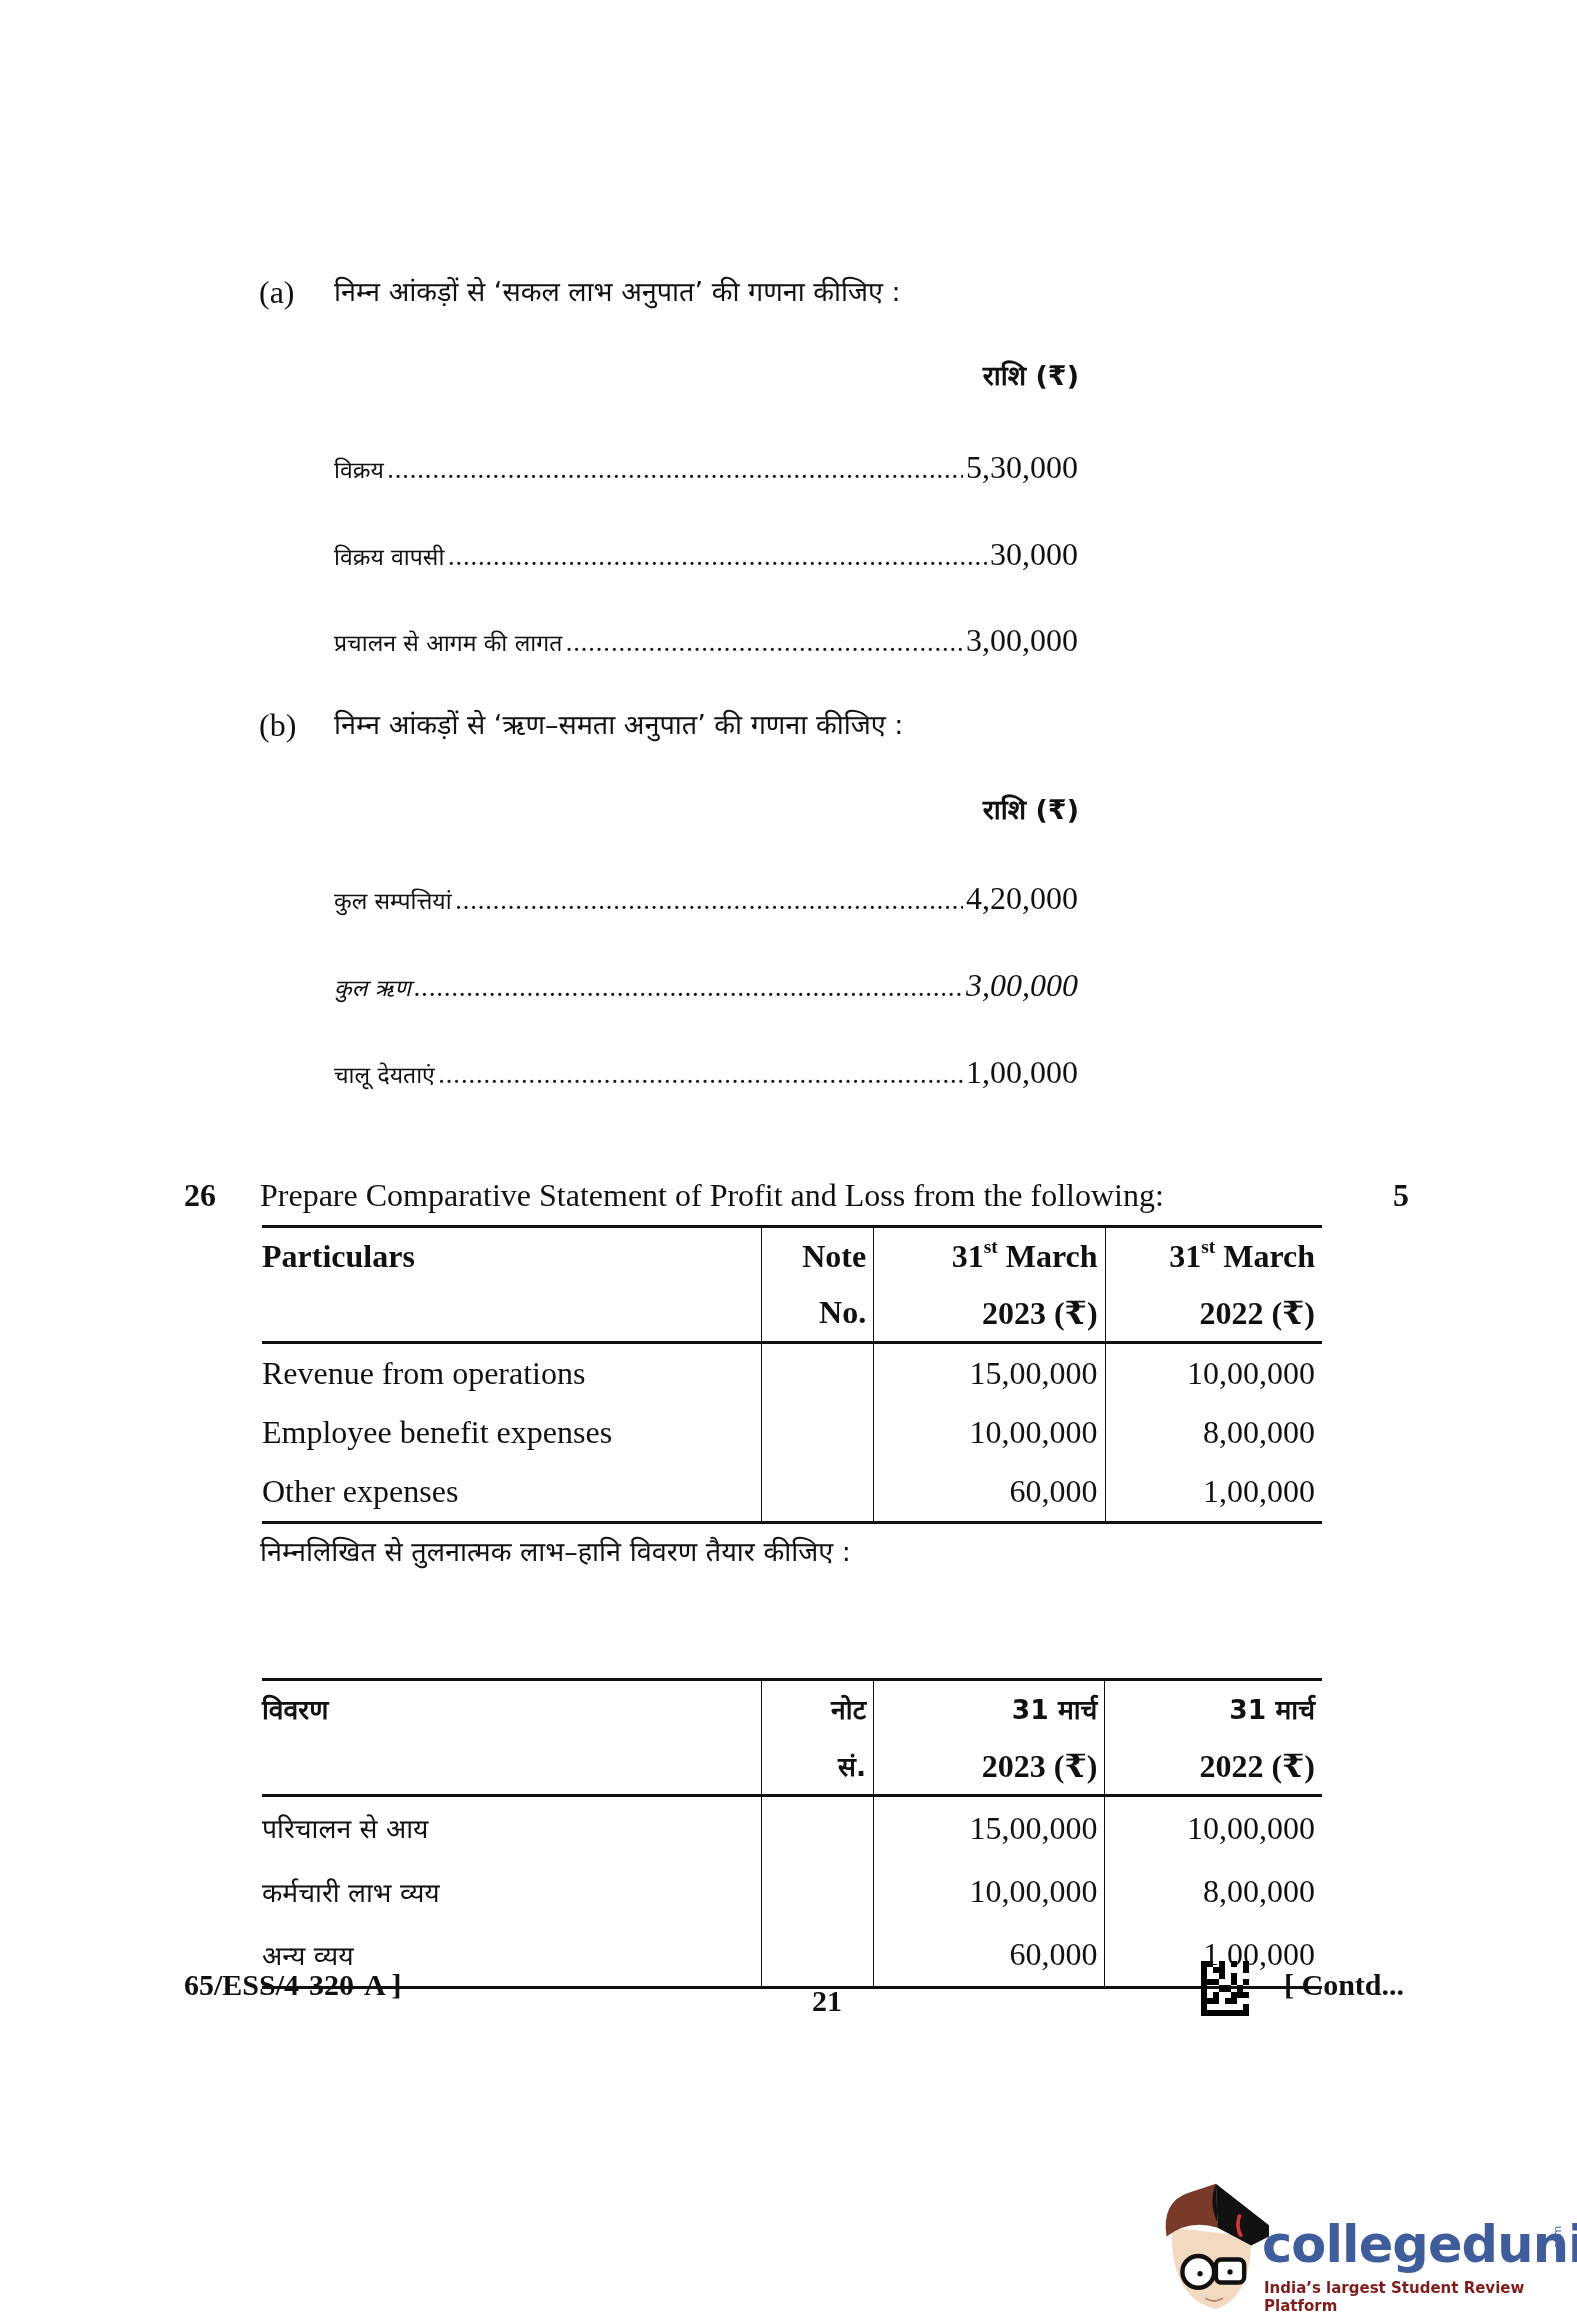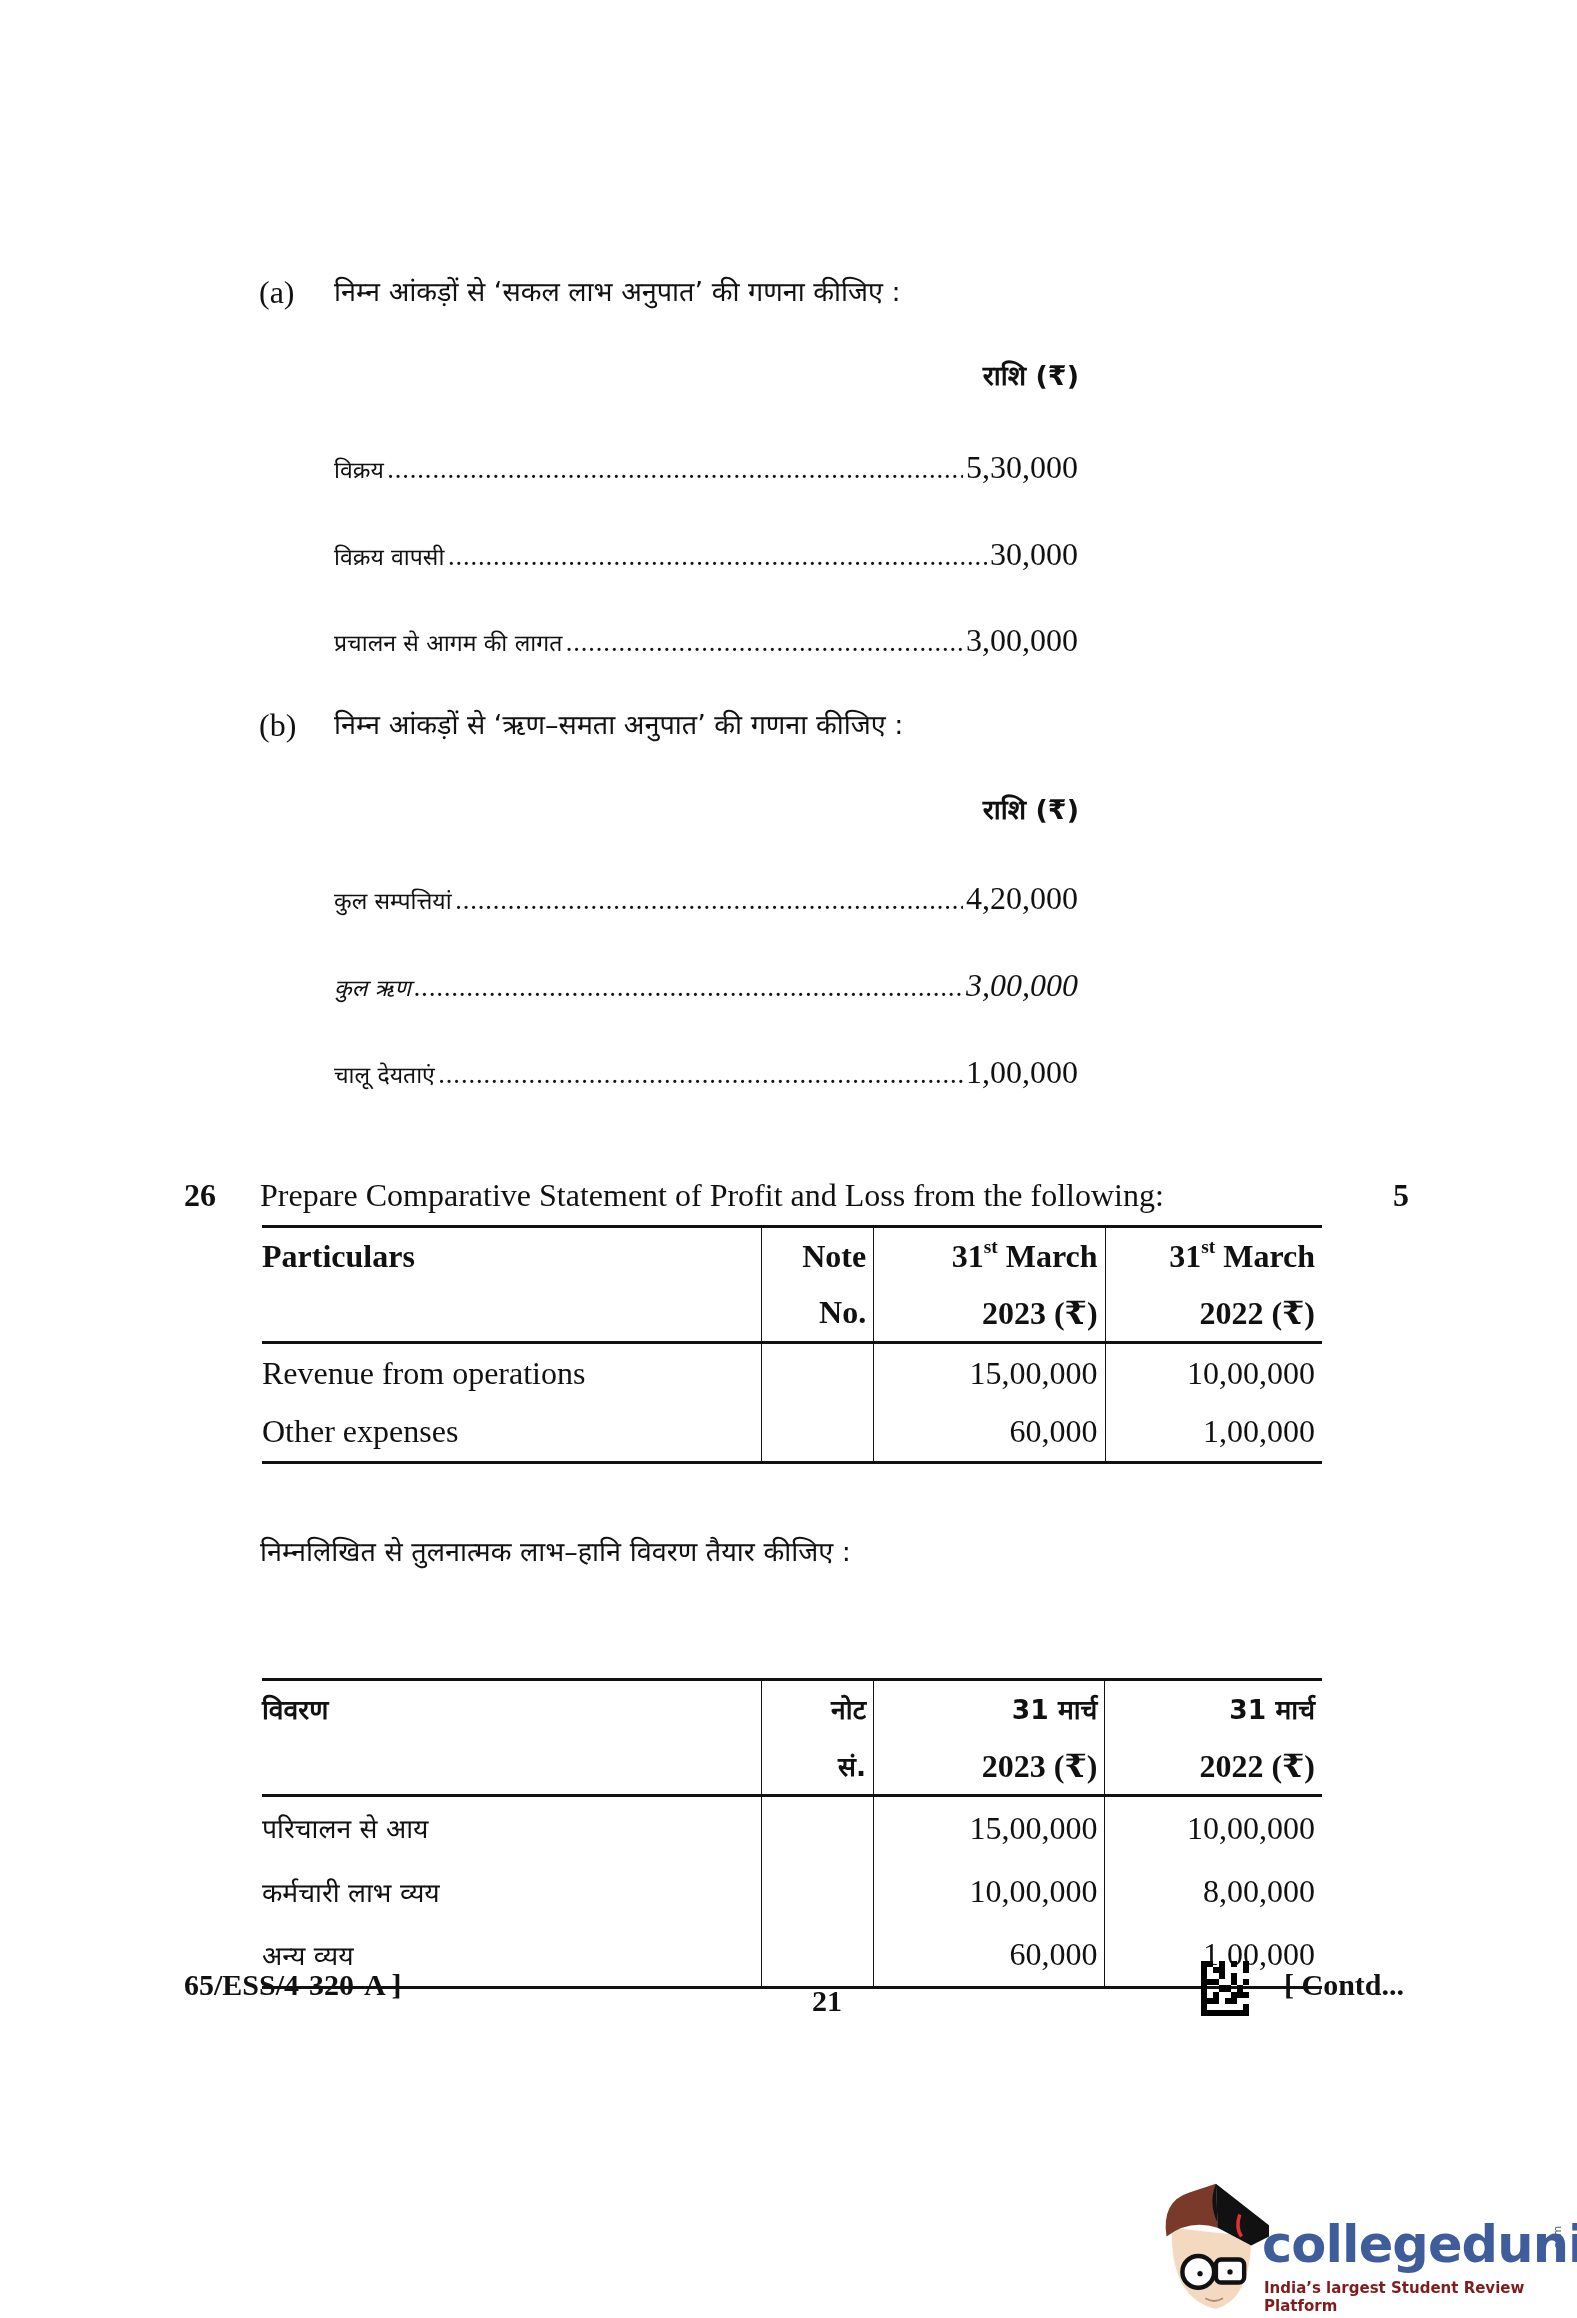--- a/index.html
+++ b/index.html
@@ -108,20 +108,26 @@
       <th class="c3 vl">2023 (₹)</th>
       <th class="c4 vl">2022 (₹)</th>
     </tr>
   </thead>
   <tbody>
     <tr class="data">
       <td class="first">Revenue from operations</td>
       <td class="vl"></td>
       <td class="vl">15,00,000</td>
       <td class="vl">10,00,000</td>
+    </tr>
+    <tr class="data">
+      <td class="first">Employee benefit expenses</td>
+      <td class="vl"></td>
+      <td class="vl">10,00,000</td>
+      <td class="vl">8,00,000</td>
     </tr>
     <tr class="data">
       <td class="first">Other expenses</td>
       <td class="vl"></td>
       <td class="vl">60,000</td>
       <td class="vl">1,00,000</td>
     </tr>
   </tbody>
 </table>
 

